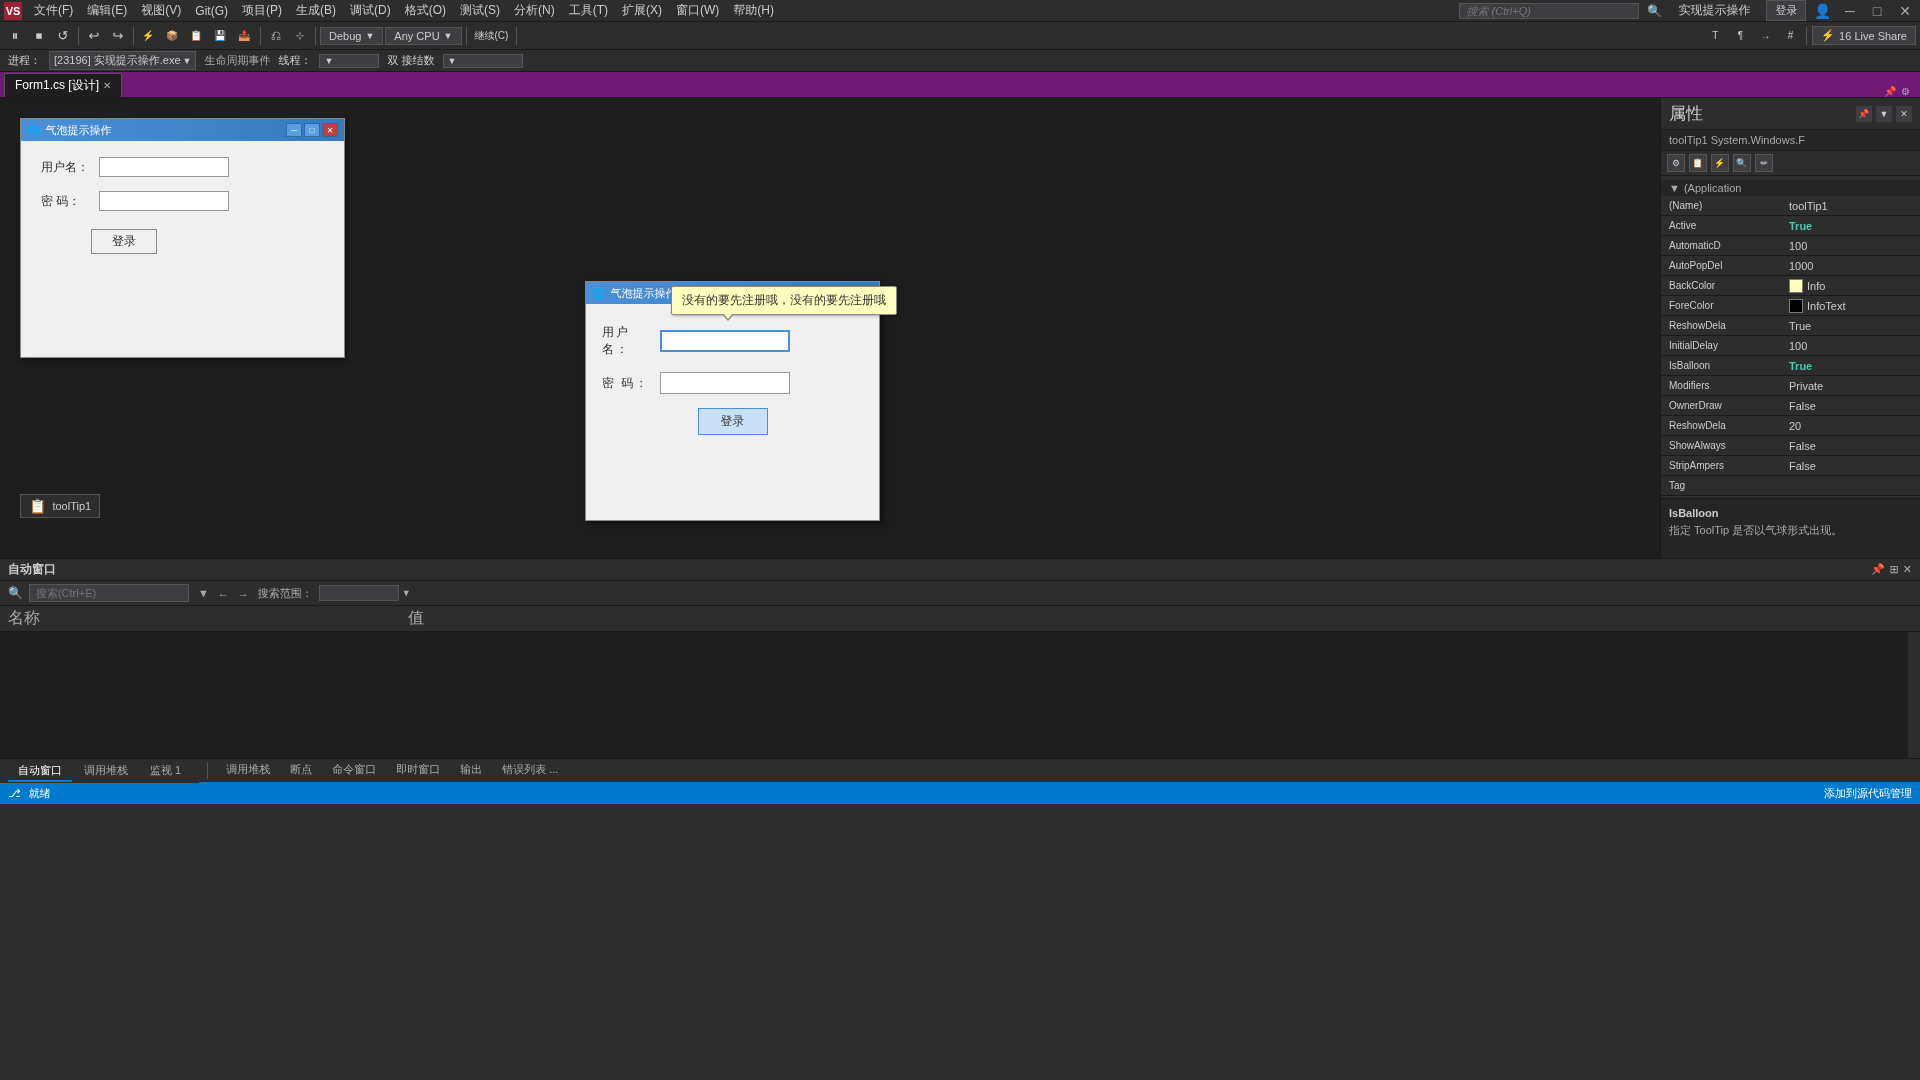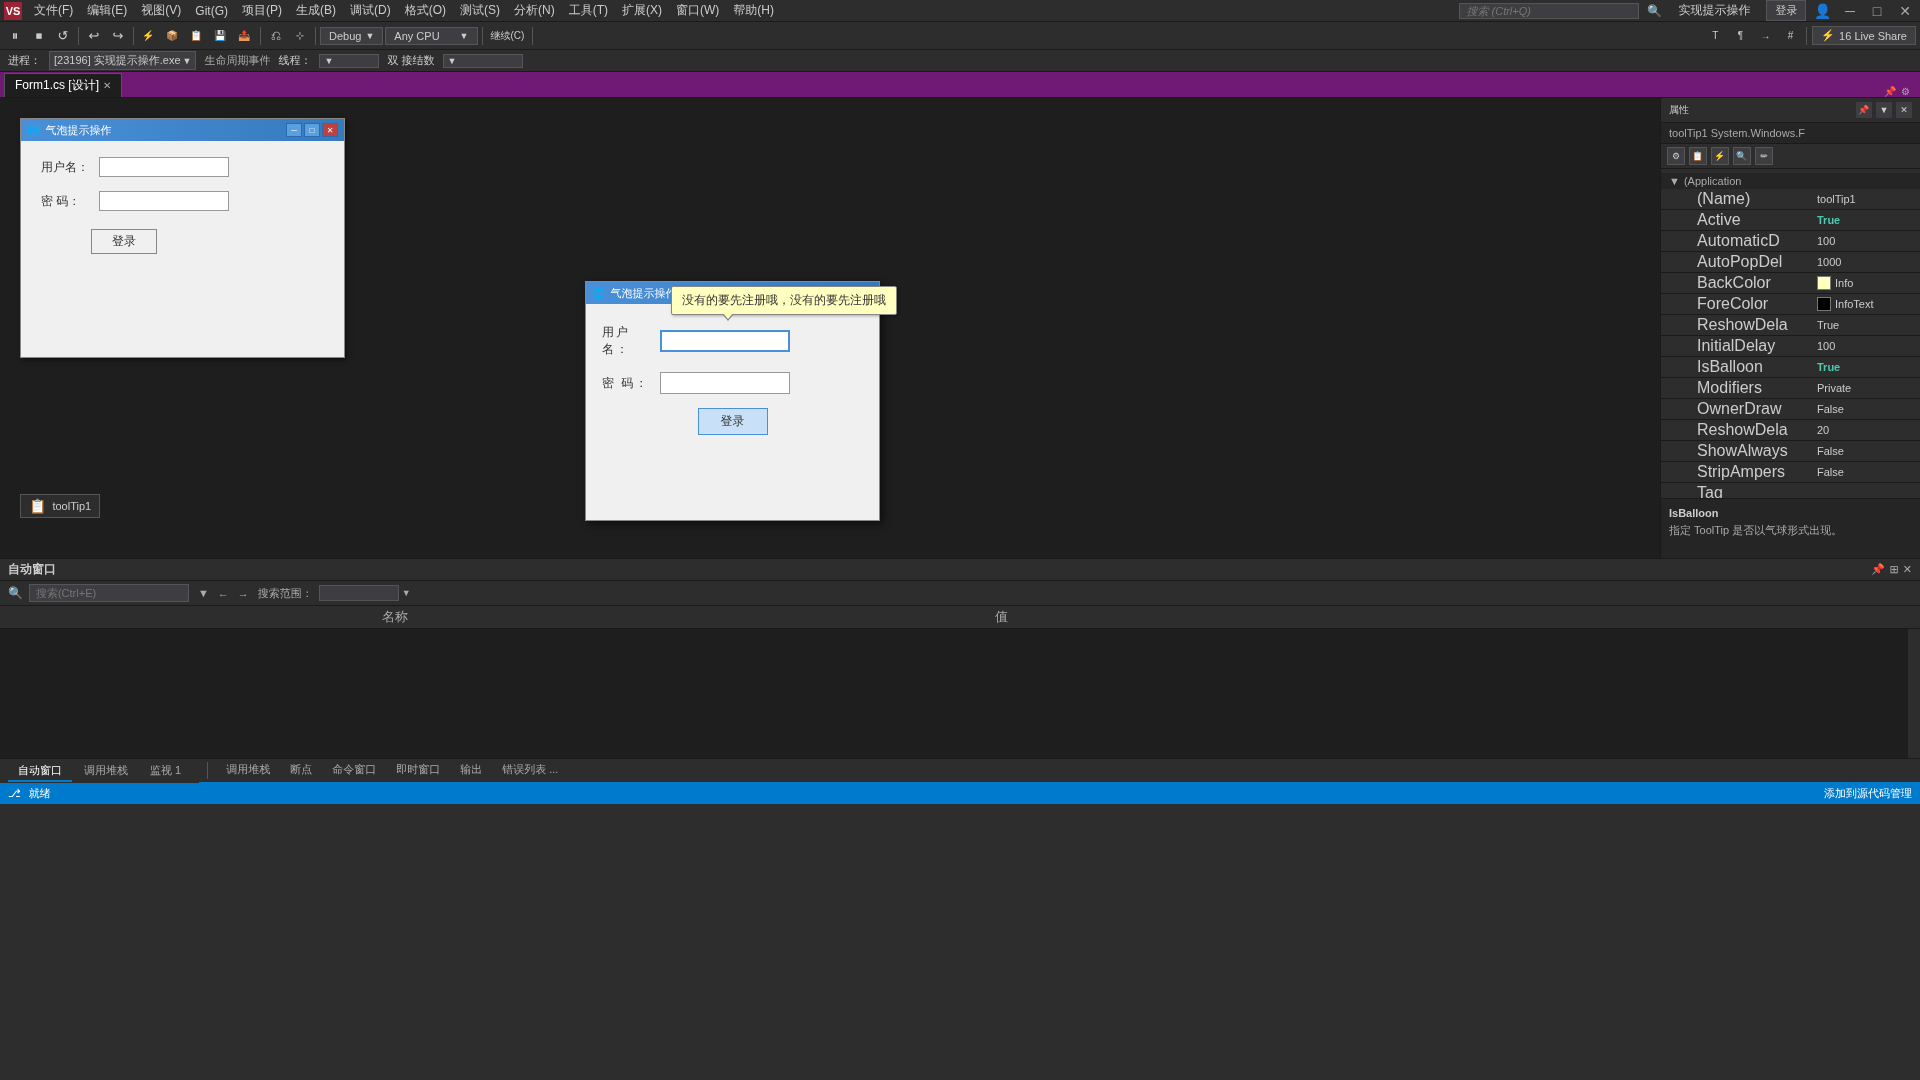--- a/index.html
+++ b/index.html
@@ -89,21 +89,21 @@
       font-size: 11px;
       cursor: pointer;
       display: flex; align-items: center; gap: 4px;
     }
     .toolbar-dropdown {
       background: #3e3e42;
       border: 1px solid #555;
       color: #ccc;
       padding: 2px 8px;
       font-size: 11px;
-      display: flex; align-items: center; gap: 20px;
+      display: flex; align-items: center; gap: 4px;
     }
 
     
     .process-bar {
       background: #2d2d2d;
       height: 22px;
       display: flex;
       align-items: center;
       padding: 0 8px;
       gap: 8px;
@@ -161,21 +161,21 @@
     .properties-header {
       padding: 4px 8px;
       background: #2d2d2d;
       border-bottom: 1px solid #1a1a1a;
       display: flex;
       align-items: center;
       justify-content: space-between;
       font-size: 12px;
       color: #ccc;
     }
-    .properties-title { font-size: 10px; color: #ccc; }
+    .properties-title { font-size: 17px; color: #ccc; }
     .properties-icons { display: flex; gap: 4px; }
     .prop-icon { width: 16px; height: 16px; background: #3e3e42; font-size: 9px; display: flex; align-items: center; justify-content: center; cursor: pointer; }
 
     .properties-subtitle {
       padding: 4px 8px;
       font-size: 11px;
       color: #aaa;
       border-bottom: 1px solid #1a1a1a;
       background: #252526;
     }
@@ -210,24 +210,23 @@
     }
     .prop-row {
       display: flex;
       align-items: center;
       padding: 1px 8px;
       min-height: 20px;
       border-bottom: 1px solid #1a1a1a;
     }
     .prop-name {
       width: 120px;
-      font-size: 16px;
+      font-size: 10px;
       color: #ccc;
       flex-shrink: 0;
-      margin-left: 28px;
     }
     .prop-value {
       flex: 1;
       font-size: 11px;
       color: #ccc;
       display: flex;
       align-items: center;
       gap: 4px;
     }
     .prop-value.bold { font-weight: bold; color: #4ec9b0; }
@@ -271,23 +270,22 @@
       width: 160px;
     }
     .bottom-search-icons { display: flex; gap: 3px; align-items: center; }
     .bottom-search-icon { font-size: 11px; cursor: pointer; color: #aaa; padding: 1px 3px; }
     .bottom-col-headers {
       display: flex;
       align-items: center;
       padding: 2px 8px;
       background: #2d2d2d;
       border-bottom: 1px solid #1a1a1a;
-      font-size: 13px;
+      font-size: 16px;
       color: #aaa;
-      text-align: right;
     }
     .bottom-col-name { width: 400px; }
     .bottom-col-value { width: 600px; }
     .bottom-col-type { flex: 1; }
     .bottom-content { flex: 1; background: #1e1e1e; }
 
     
     .bottom-tabs {
       height: 24px;
       background: #2d2d2d;

